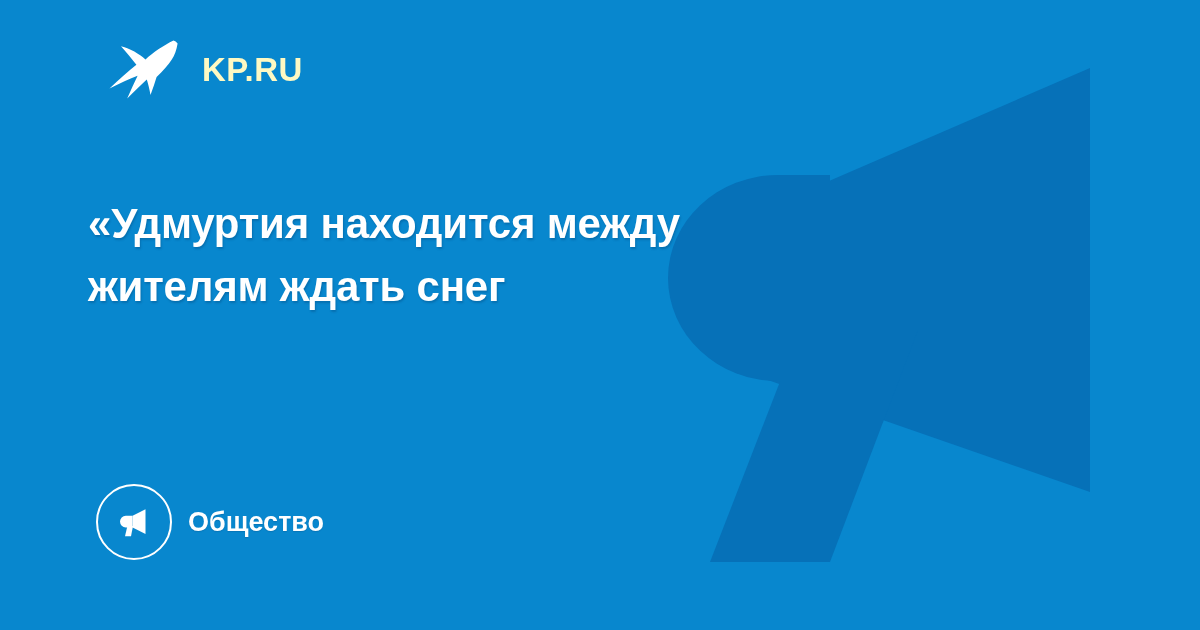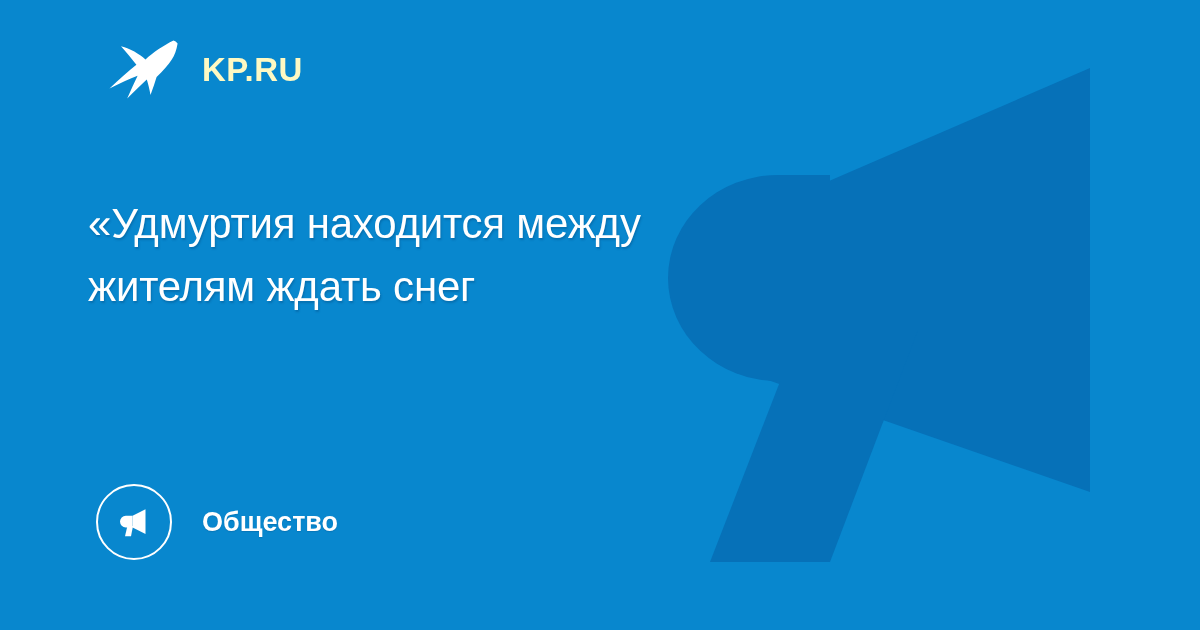--- a/index.html
+++ b/index.html
@@ -54,21 +54,21 @@
   }
 
   
   .title {
     position: absolute;
     left: 88px;
     top: 192px;
     width: 900px;
     color: #ffffff;
     font-size: 42px;
-    font-weight: normal;
+    font-weight: bold;
     line-height: 63px;
     letter-spacing: -0.2px;
     text-shadow: 1px 2px 2px rgba(0, 60, 110, 0.30);
   }
   .title-line { display: block; white-space: nowrap; }
 
   
   .category {
     position: absolute;
     left: 96px;
@@ -83,21 +83,21 @@
     border-radius: 50%;
     border: 2px solid #ffffff;
     box-sizing: border-box;
     display: flex;
     align-items: center;
     justify-content: center;
     flex: none;
   }
   .category-circle svg { display: block; }
   .category-label {
-    margin-left: 30px;
+    margin-left: 16px;
     color: #ffffff;
     font-size: 27px;
     font-weight: bold;
     line-height: 1;
     white-space: nowrap;
     text-shadow: 0px 1px 1px rgba(0, 60, 110, 0.22);
   }
 </style>
 </head>
 <body>

